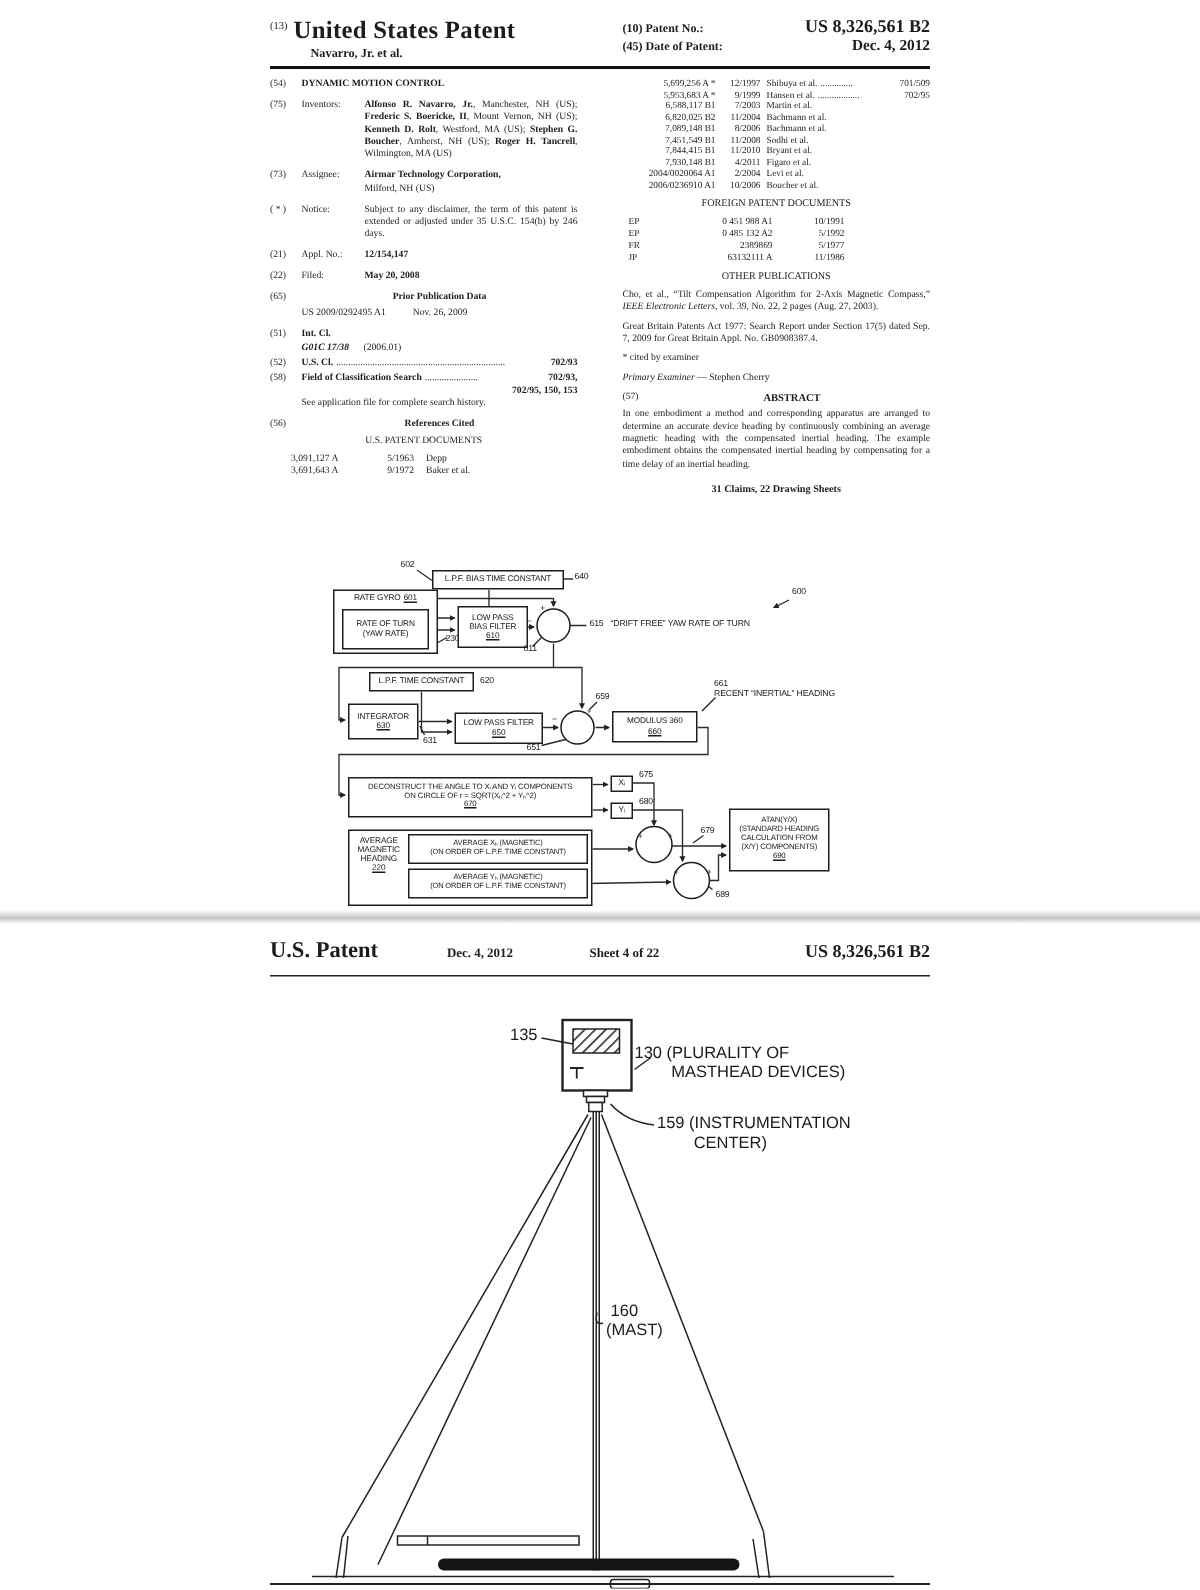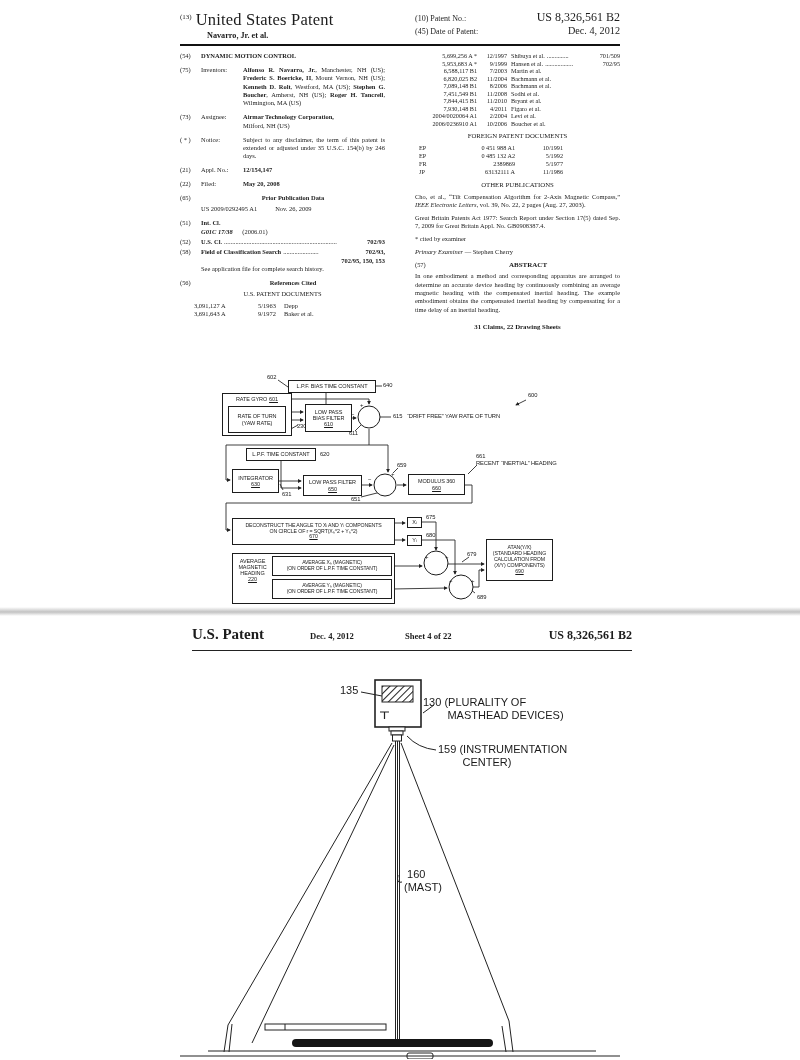--- a/index.html
+++ b/index.html
@@ -5,23 +5,23 @@
   * { margin:0; padding:0; box-sizing:border-box; }
   html,body { background:#fff; }
   #page { position:relative; width:800px; height:1060px; background:#fff; color:#1c1c1c;
           font-family:"Liberation Serif", serif; overflow:hidden; }
 
   
   #front { position:absolute; left:180px; top:10px; width:440px; }
   .hdr { display:flex; justify-content:space-between; }
   .hdr-left { width:225px; }
   .kind { font-size:7px; vertical-align:6px; }
-  .ptitle { font-size:16.5px; font-weight:normal; letter-spacing:.2px; }
+  .ptitle { font-size:16.5px; font-weight:bold; letter-spacing:.2px; }
   .party { font-size:8.2px; font-weight:bold; margin-left:27px; margin-top:1px; }
-  .hdr-right { width:205px; font-weight:normal; }
+  .hdr-right { width:205px; font-weight:bold; }
   .hr-row { display:flex; justify-content:space-between; align-items:baseline; }
   .hr-lab { font-size:8px; }
   .hr-no  { font-size:12px; }
   .hr-date{ font-size:10.2px; }
   .rule { border-top:2.3px solid #111; margin-top:4px; }
 
   .cols { display:flex; gap:30px; margin-top:6px; font-size:6.45px; line-height:1.3; }
   .col-l { width:213px; }
   .col-r { width:213px; }
   .entry { display:grid; grid-template-columns:21px 1fr; margin-bottom:5.5px; }
@@ -52,21 +52,21 @@
          flex-direction:column; align-items:center; justify-content:center; text-align:center; }
   .thick { border-width:1.4px; }
   .u { text-decoration:underline; }
   .nl { position:absolute; font-size:5.8px; white-space:nowrap; }
   .pre { white-space:pre; }
   .hrow { display:flex; gap:2px; justify-content:center; }
 
   
   #sep { position:absolute; left:0; top:607px; width:800px; height:9px;
          background:linear-gradient(#fff, #c2c2c2 55%, #fff); }
-  #sheethdr { position:absolute; left:192px; top:621px; width:440px; height:30px;
+  #sheethdr { position:absolute; left:180px; top:621px; width:440px; height:30px;
               display:flex; align-items:baseline; border-bottom:1.2px solid #222;
               font-weight:bold; padding-top:5px; }
   .sh-title { font-size:15px; width:118px; }
   .sh-date { font-size:8.6px; width:95px; }
   .sh-sheet { font-size:8.6px; flex:1; }
   .sh-no { font-size:12px; }
 
   
   #fig1 { position:absolute; left:180px; top:655px; width:440px; height:404px;
           font-family:"Liberation Sans", sans-serif; color:#1a1a1a; }

